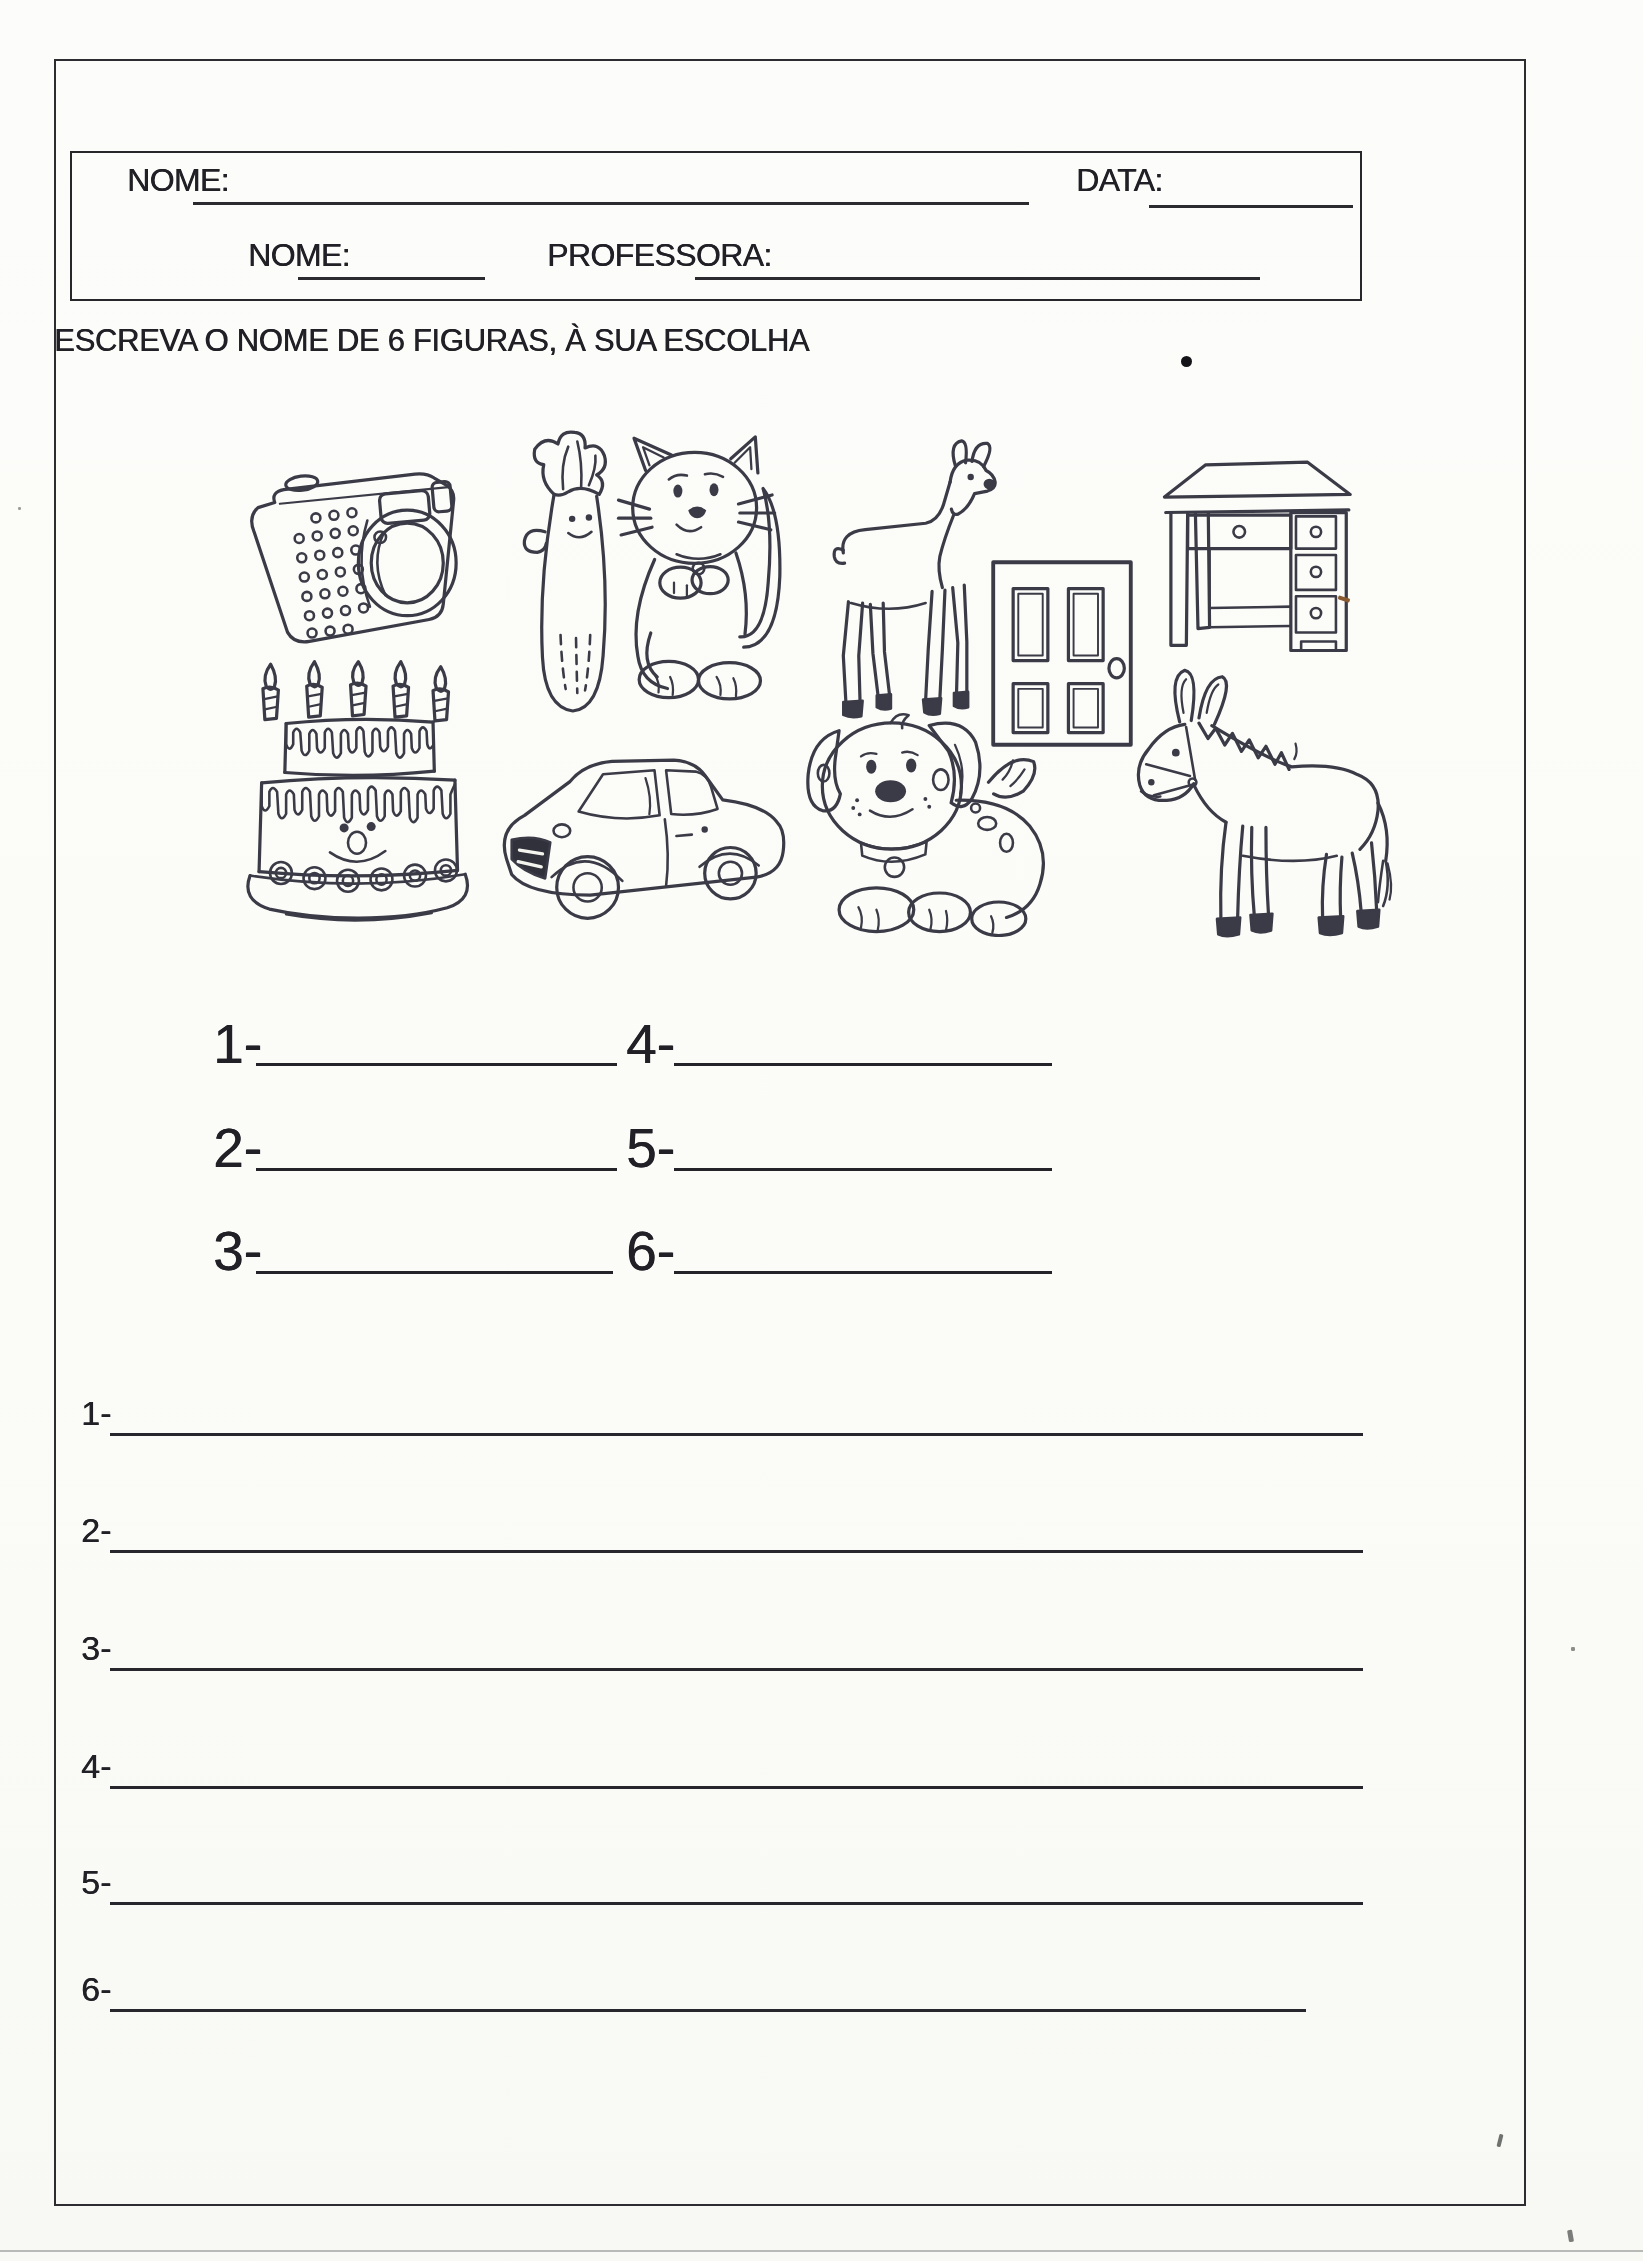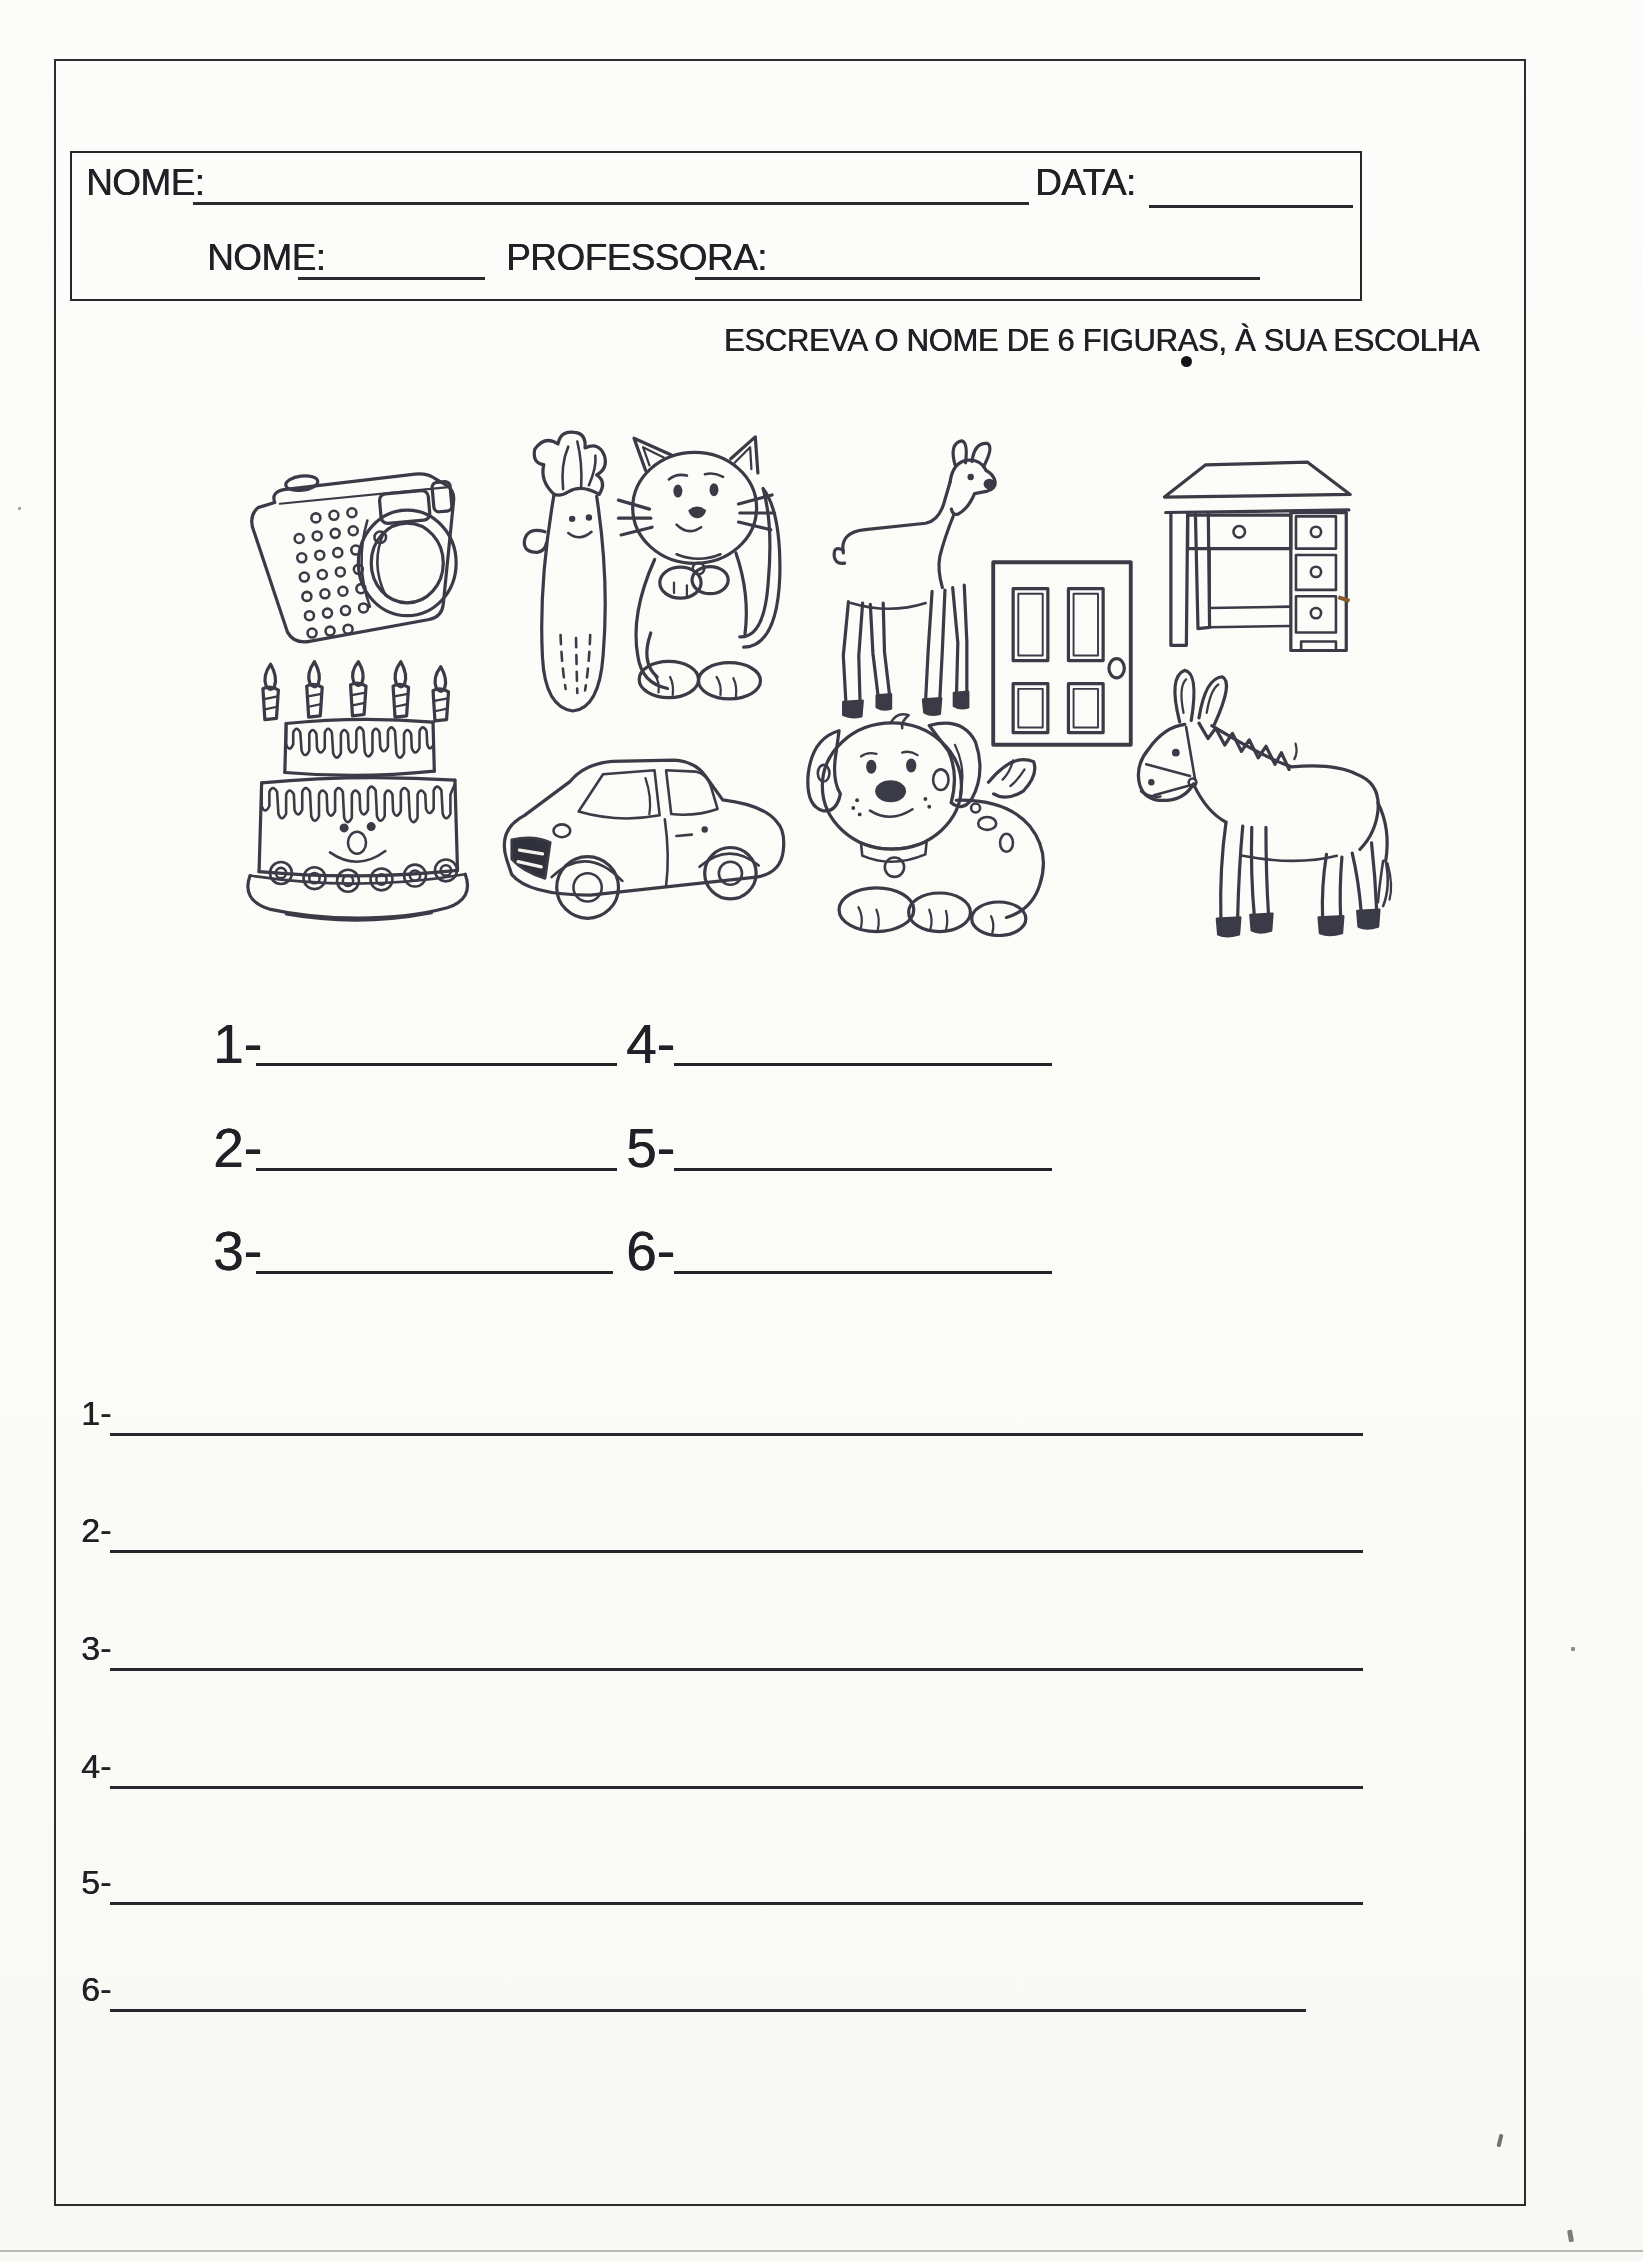--- a/index.html
+++ b/index.html
@@ -3,23 +3,23 @@
 <meta charset="utf-8">
 <style>
   html,body{margin:0;padding:0;background:#ffffff;}
   #sheet{
     position:relative;width:1643px;height:2261px;overflow:hidden;
     background:linear-gradient(180deg,#fcfcfa 0%,#fbfbf7 60%,#f8f8f4 100%);
     font-family:"Liberation Sans", sans-serif;color:#202026;
   }
   .frame{position:absolute;left:54px;top:59px;width:1468px;height:2143px;border:2.6px solid #2c2c31;}
   .header-box{position:absolute;left:70px;top:151px;width:1288px;height:146px;border:2.6px solid #26262b;}
-  .lbl{position:absolute;font-size:37px;letter-spacing:-0.6px;white-space:nowrap;text-shadow:0.5px 0 currentColor;}
+  .lbl{position:absolute;font-size:32px;letter-spacing:-0.6px;white-space:nowrap;text-shadow:0.5px 0 currentColor;margin-left:41px;}
   .uline{position:absolute;height:2.6px;background:#2a2a2f;}
-  .title{position:absolute;left:54px;top:323px;width:1425px;text-align:right;font-size:31px;letter-spacing:-0.3px;white-space:nowrap;text-shadow:0.6px 0 currentColor;}
+  .title{position:absolute;left:54px;top:323px;width:1425px;text-align:left;font-size:31px;letter-spacing:-0.3px;white-space:nowrap;text-shadow:0.6px 0 currentColor;}
   .title-dot{position:absolute;left:1181px;top:356px;width:11px;height:11px;border-radius:50%;background:#141418;}
   .fig{position:absolute;}
   .blank-num{position:absolute;font-size:55px;line-height:1;white-space:nowrap;text-shadow:0.6px 0 currentColor;}
   .bline{position:absolute;height:3.2px;background:#232329;}
   .instruction{position:absolute;left:81px;top:1326px;font-size:30px;letter-spacing:-0.3px;white-space:nowrap;text-shadow:0.5px 0 currentColor;}
   .snum{position:absolute;left:81px;font-size:34px;line-height:1;white-space:nowrap;text-shadow:0.5px 0 currentColor;}
   .sline{position:absolute;left:110px;height:2.6px;background:#26262c;}
   .scan-edge{position:absolute;left:0;top:2250px;width:1643px;height:1.9px;background:#b7bab6;}
   .speck{position:absolute;background:#8a8d8a;border-radius:1.3px;}
 </style>

